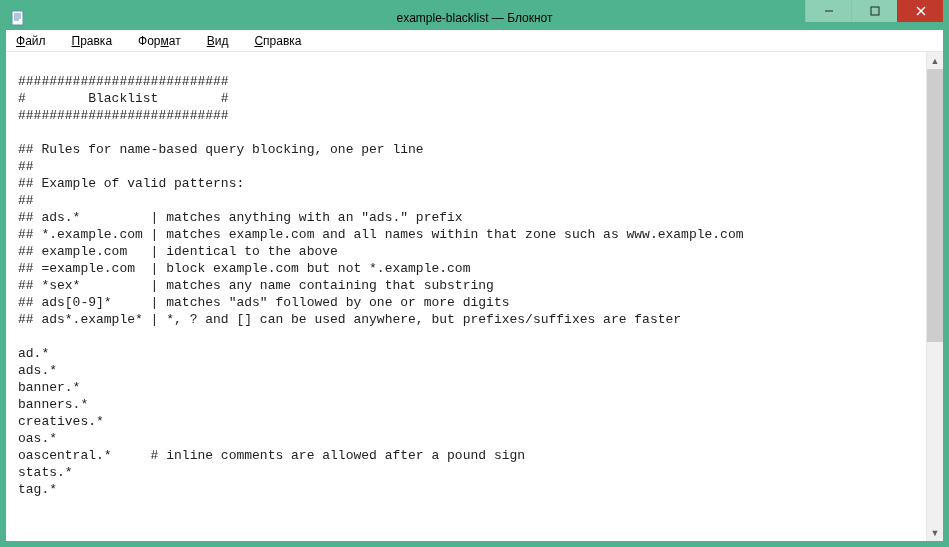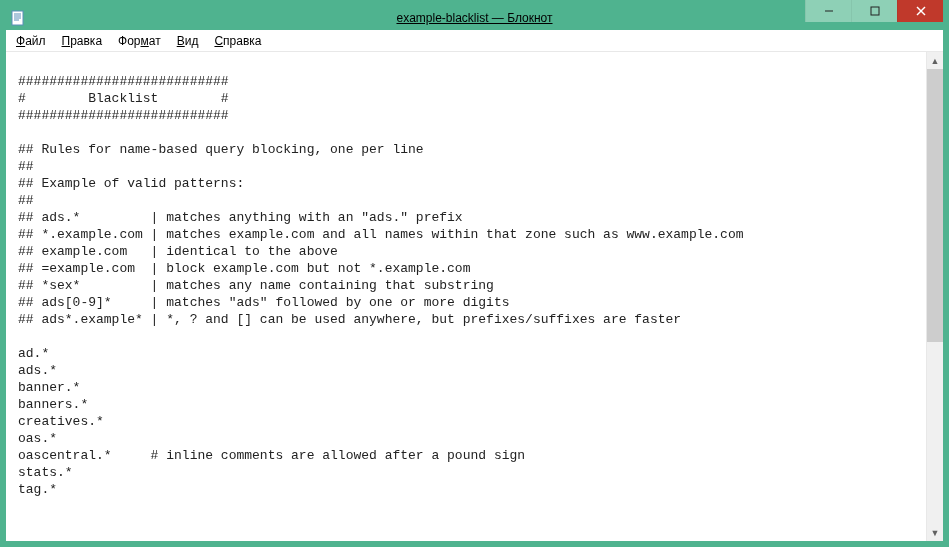--- a/index.html
+++ b/index.html
@@ -35,21 +35,20 @@
     display: inline-block;
   }
   .titlebar-title {
     position: absolute;
     left: 0;
     right: 0;
     text-align: center;
     font-size: 12px;
     color: #000;
     pointer-events: none;
-    text-decoration: underline;
   }
   .window-controls {
     position: absolute;
     right: 0;
     top: -6px;
     display: flex;
   }
   .win-btn {
     width: 46px;
     height: 22px;
@@ -65,21 +64,21 @@
     background: #c0392b;
     color: #fff;
   }
   .win-btn svg { display: block; }
   .menubar {
     height: 22px;
     background: #fff;
     display: flex;
     align-items: center;
     padding: 0 4px;
-    gap: 4px;
+    gap: 14px;
     flex-shrink: 0;
     border-bottom: 1px solid #e8e8e8;
   }
   .menu-item {
     font-size: 12px;
     padding: 2px 6px;
     color: #000;
     cursor: default;
   }
   .menu-item .ul { text-decoration: underline; }

